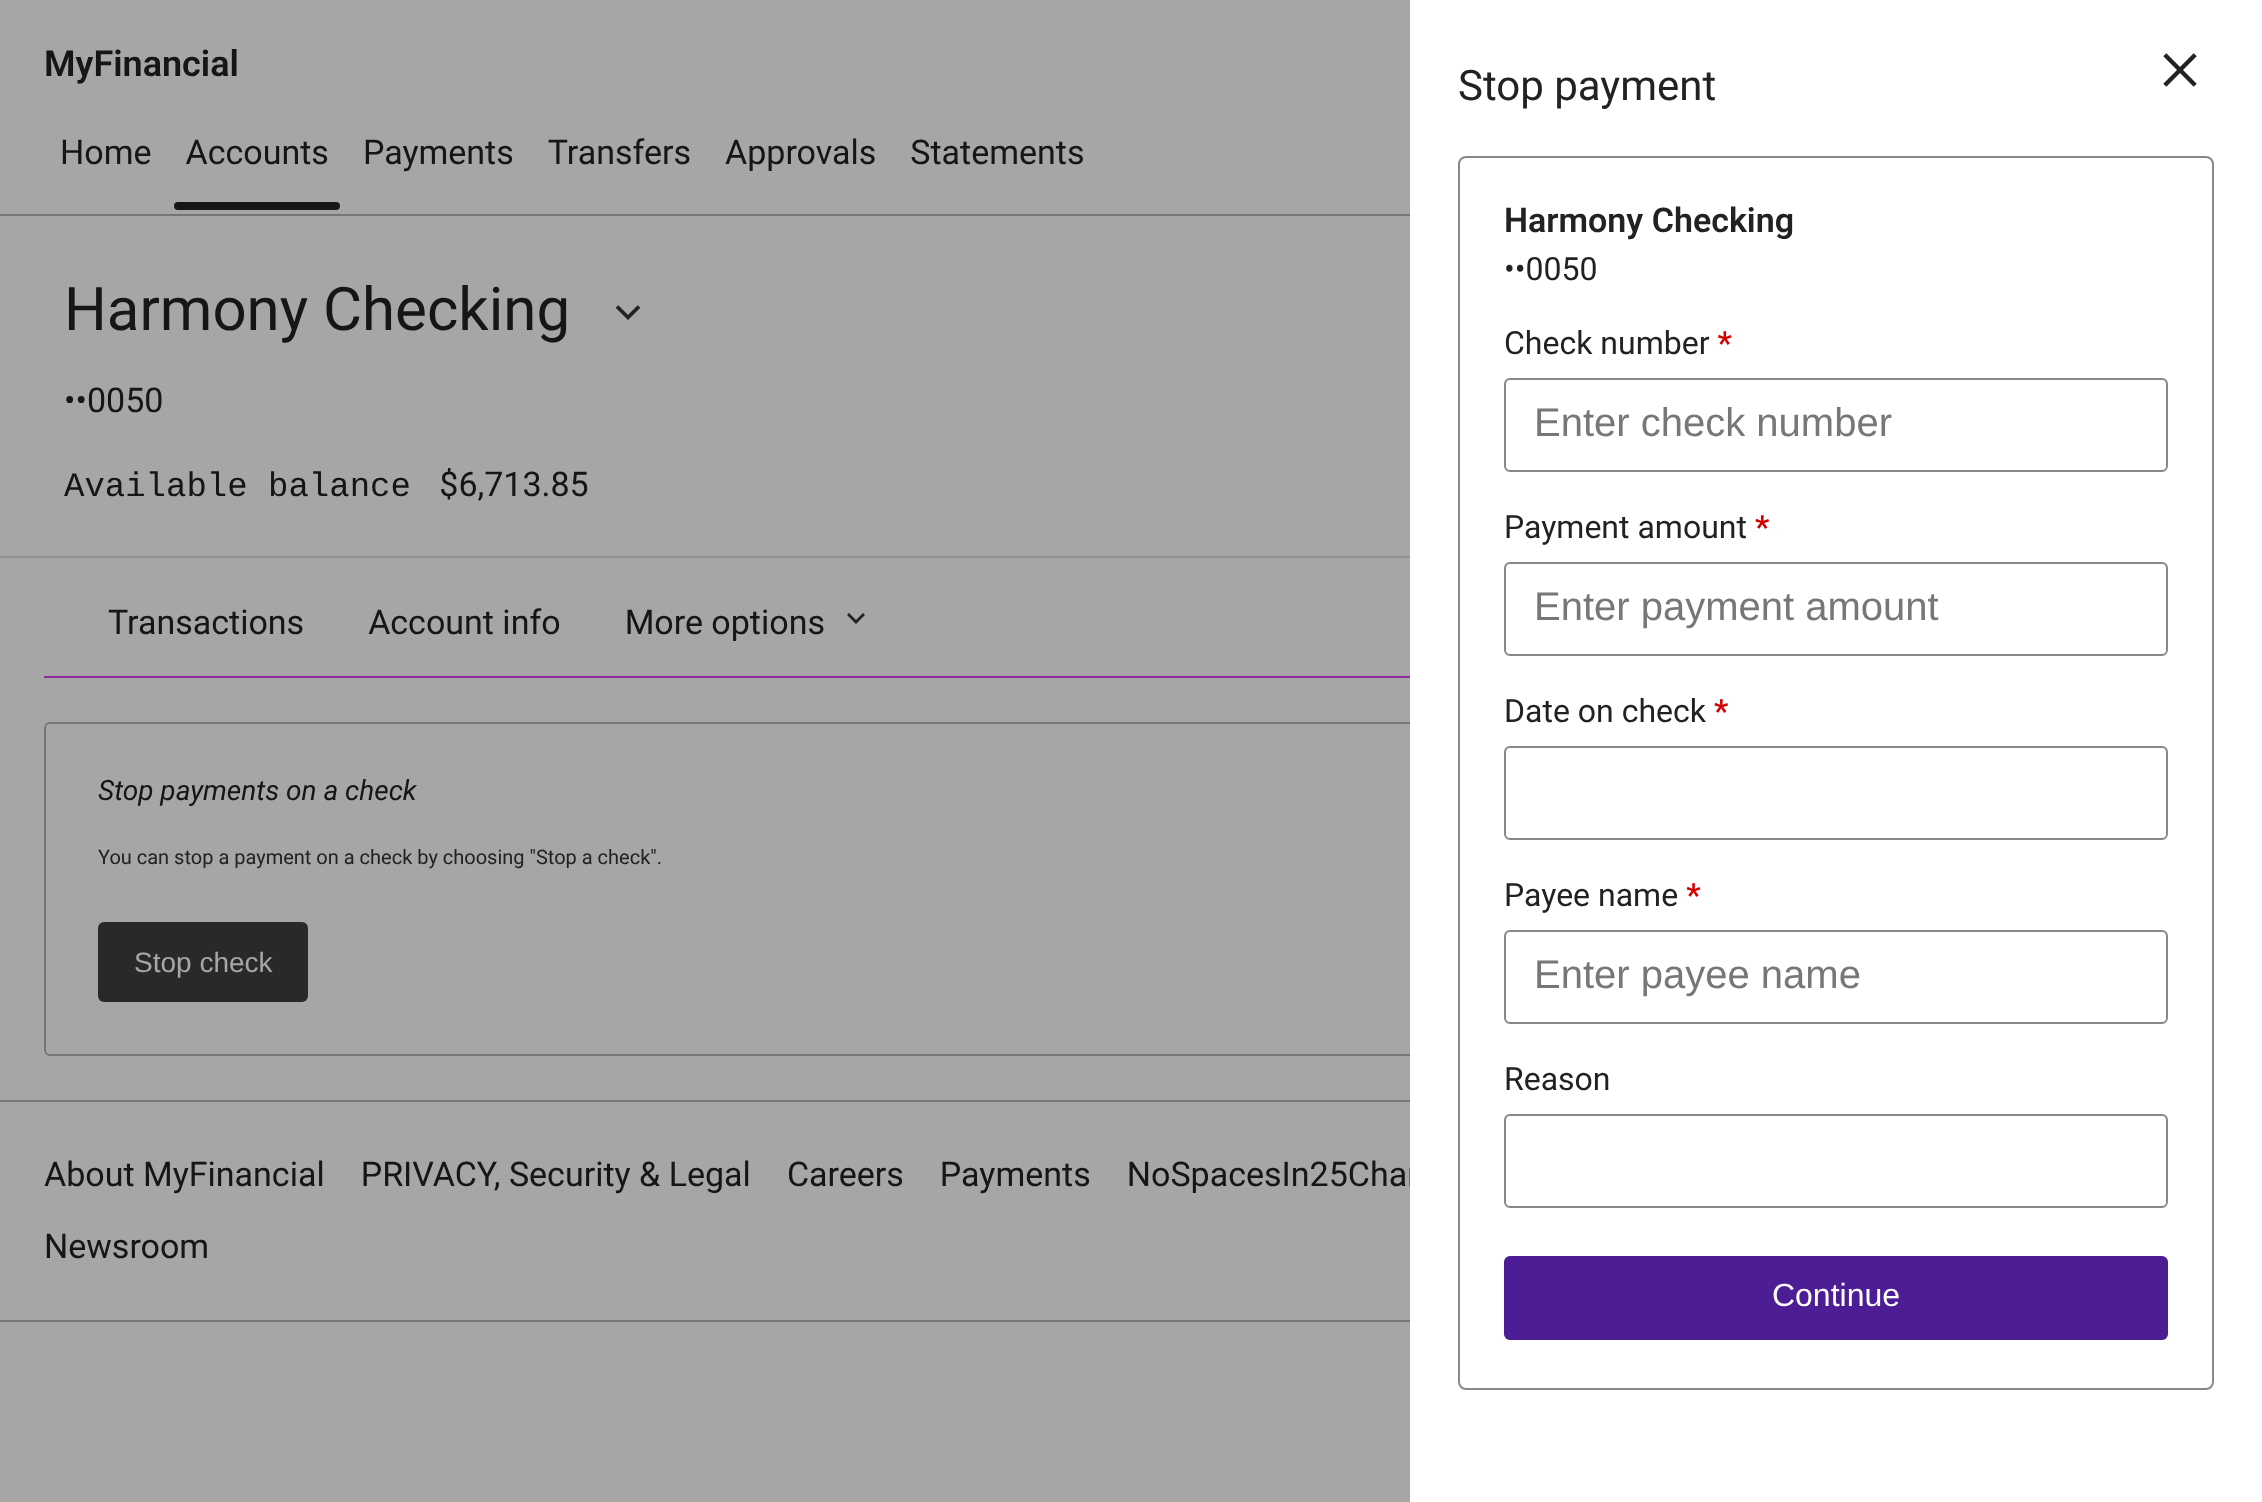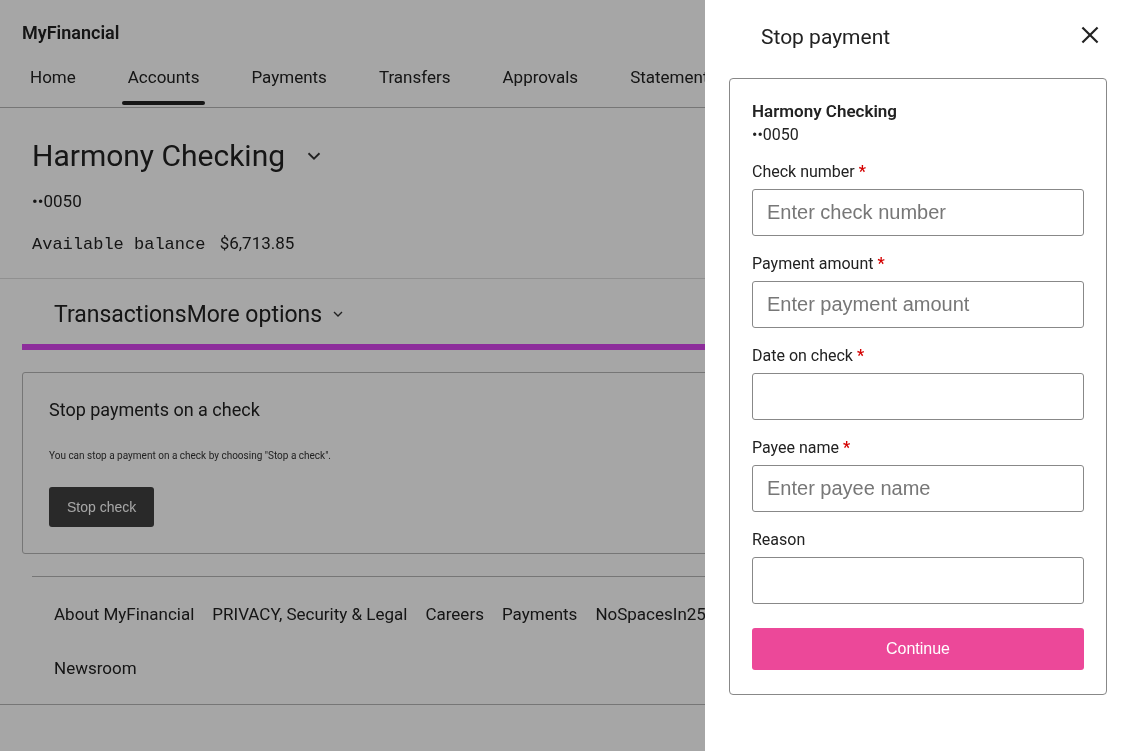--- a/index.html
+++ b/index.html
@@ -17,21 +17,21 @@
       height: 100%;
     }
     
     .brand {
       padding: 22px 22px 12px 22px;
       font-size: 18px;
       font-weight: 600;
     }
     .top-nav {
       display: flex;
-      gap: 52px;
+      gap: 17px;
       padding: 12px 22px 18px 30px;
       border-bottom: 1px solid #b5b5b5;
       font-size: 17px;
     }
     .top-nav-item {
       cursor: pointer;
       position: relative;
       padding-bottom: 2px;
     }
     .top-nav-item.active::after {
@@ -55,60 +55,60 @@
       font-weight: 400;
     }
     .chev { display: inline-flex; }
     .chev svg { width: 22px; height: 22px; }
     .acct-num { margin-top: 18px; font-size: 17px; }
     .balance-row { margin-top: 22px; font-size: 17px; }
     .balance-row .lbl { margin-right: 10px; font-family: Liberation Mono, monospace; }
     
     .subtabs {
       display: flex;
+      gap: 32px;
       padding: 22px 32px 0 32px;
-      font-size: 23px;
-      border-bottom: 6px solid #d946ef;
+      font-size: 17px;
+      border-bottom: 1px solid #d946ef;
       margin: 0 22px;
     }
     .subtab {
       padding-bottom: 16px;
       cursor: pointer;
       display: flex;
       align-items: center;
       gap: 8px;
     }
     
     .card {
       margin: 22px;
       border: 1px solid #b5b5b5;
       border-radius: 3px;
       padding: 26px;
     }
-    .card-title { font-size: 18px; margin-bottom: 30px; }
+    .card-title { font-size: 14px; margin-bottom: 20px; font-style: italic; }
     .card-desc { font-size: 10px; color: #333; margin-bottom: 26px; }
     .btn-dark {
       background: #404040;
       color: #fff;
       border: none;
       padding: 12px 18px;
       font-size: 14px;
       border-radius: 3px;
       cursor: pointer;
     }
     
     .footer {
       border-top: 1px solid #b5b5b5;
       padding: 20px 22px 14px 22px;
       font-size: 17px;
       display: flex;
       flex-wrap: wrap;
-      gap: 18px 18px;
+      gap: 0 18px;
       line-height: 2.1;
-      margin-left: 32px;
     }
     .footer a { color: #222; text-decoration: none; cursor: pointer; }
     .footer-divider {
       border-top: 1px solid #b5b5b5;
       margin-top: 4px;
     }
     
     .overlay {
       position: absolute;
       inset: 0;
@@ -119,23 +119,22 @@
       position: absolute;
       top: 0; right: 0; bottom: 0;
       width: 426px;
       background: #fff;
       padding: 18px 24px 24px 24px;
       overflow-y: auto;
     }
     .panel-head {
       display: flex;
       justify-content: space-between;
-      align-items: center;
+      align-items: flex-end;
       margin-bottom: 22px;
-      margin-left: 32px;
     }
     .panel-title { font-size: 21px; }
     .close-btn { cursor: pointer; padding: 4px; }
     .close-btn svg { width: 26px; height: 26px; }
     .panel-box {
       border: 1px solid #888;
       border-radius: 4px;
       padding: 22px 22px 24px 22px;
     }
     .acct-name { font-size: 17px; font-weight: 600; }
@@ -146,21 +145,21 @@
     .form-input {
       width: 100%;
       border: 1px solid #888;
       border-radius: 3px;
       padding: 11px 14px;
       font-size: 20px;
     }
     .form-input::placeholder { color: #777; }
     .btn-continue {
       width: 100%;
-      background: #ec4899;
+      background: #4c1d95;
       color: #fff;
       border: none;
       padding: 12px;
       font-size: 16px;
       border-radius: 3px;
       cursor: pointer;
       margin-top: 6px;
     }
   </style>
 </head>
@@ -189,20 +188,21 @@
     </div>
     <div class="acct-num">••0050</div>
     <div class="balance-row">
       <span class="lbl">Available balance</span>
       <span>$6,713.85</span>
     </div>
   </div>
 
   <div class="subtabs">
     <div class="subtab">Transactions</div>
+    <div class="subtab">Account info</div>
     <div class="subtab">
       <span>More options</span>
       <span>
         <svg width="16" height="16" viewBox="0 0 24 24" fill="none" stroke="#333" stroke-width="2">
             <polyline points="6 9 12 15 18 9"></polyline>
           </svg>
       </span>
     </div>
   </div>
 

